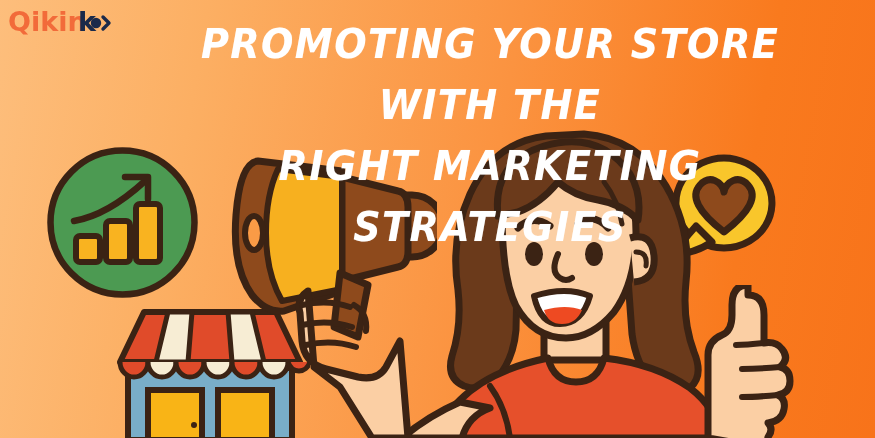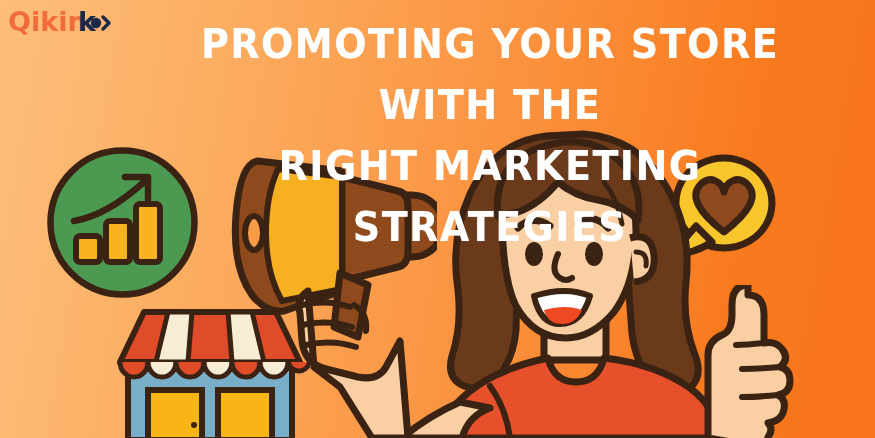--- a/index.html
+++ b/index.html
@@ -31,20 +31,21 @@
 
   
   #headline {
     position: absolute;
     left: 140px;
     top: 14px;
     width: 700px;
     text-align: center;
     z-index: 35;
     pointer-events: none;
+    font-style: italic;
   }
   #headline .hl {
     display: block;
     color: #ffffff;
     font-family: "DejaVu Sans", sans-serif;
     font-weight: bold;
     font-size: 41px;
     line-height: 61px;
     letter-spacing: 1.5px;
     text-transform: uppercase;

